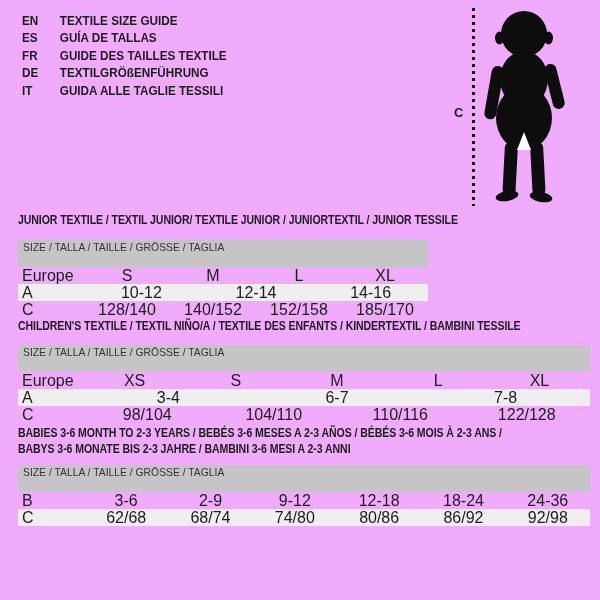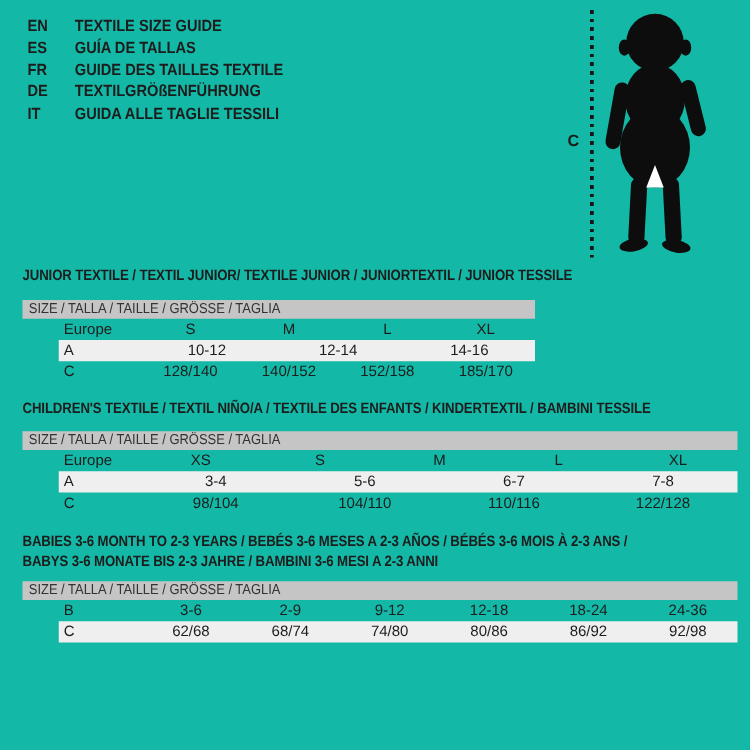--- a/index.html
+++ b/index.html
@@ -1,17 +1,17 @@
 <!DOCTYPE html>
 <html><head>
 <meta charset="utf-8">
 <style>
   html,body{margin:0;padding:0;background:#fff;}
   .page{
-    position:relative;width:600px;height:600px;background:#14b8a6;overflow:hidden;
+    position:relative;width:600px;height:600px;background:#f0abfc;overflow:hidden;
     font-family:"Liberation Sans",sans-serif;color:#1c1c1c;
   }
   
   .langs{position:absolute;left:22px;top:12px;transform:scaleX(0.90);transform-origin:0 0;}
   .lang-row{display:flex;height:17.4px;font-weight:bold;font-size:13px;line-height:17.4px;}
   .lang-code{width:42px;}
   .lang-label{white-space:nowrap;}
   
   .marker-line{
     position:absolute;left:472px;top:8px;width:3px;height:198px;
@@ -23,25 +23,25 @@
   .sec-title{
     position:absolute;left:18px;font-weight:bold;font-size:12px;white-space:nowrap;
     letter-spacing:-0.1px;transform:scaleX(0.88);transform-origin:0 0;line-height:14px;
   }
   
   .table{position:absolute;left:18px;}
   .t1{top:240px;width:410px;}
   .t2{top:345px;width:572px;}
   .t3{top:465px;width:572px;}
   .size-bar{
-    height:15px;background:#c5c5c5;color:#333333;
+    height:27px;background:#c5c5c5;color:#333333;
     font-size:11.5px;line-height:15px;padding-left:5px;white-space:nowrap;
   }
   .size-bar-text{display:inline-block;transform:scaleX(0.90);transform-origin:0 0;}
-  .trow{display:flex;height:17px;line-height:17px;font-size:12px;margin-left:29px;}
+  .trow{display:flex;height:17px;line-height:17px;font-size:16px;}
   .trow.alt{background:#efefef;}
   .tlabel{width:62px;padding-left:4px;}
   .tcell{flex:1;text-align:center;}
   
   .footnotes{position:absolute;left:18px;top:537px;}
   .footnote{height:16px;line-height:16px;font-weight:bold;font-size:11.5px;white-space:nowrap;
     transform:scaleX(0.88);transform-origin:0 0;}
 </style>
 </head>
 <body>
@@ -126,21 +126,20 @@
       <span class="tlabel">Europe</span>
       <span class="tcell">XS</span>
       <span class="tcell">S</span>
       <span class="tcell">M</span>
       <span class="tcell">L</span>
       <span class="tcell">XL</span>
     </div>
     <div class="trow alt">
       <span class="tlabel">A</span>
       <span class="tcell">3-4</span>
-      <span class="tcell">5-6</span>
       <span class="tcell">6-7</span>
       <span class="tcell">7-8</span>
     </div>
     <div class="trow">
       <span class="tlabel">C</span>
       <span class="tcell">98/104</span>
       <span class="tcell">104/110</span>
       <span class="tcell">110/116</span>
       <span class="tcell">122/128</span>
     </div>

